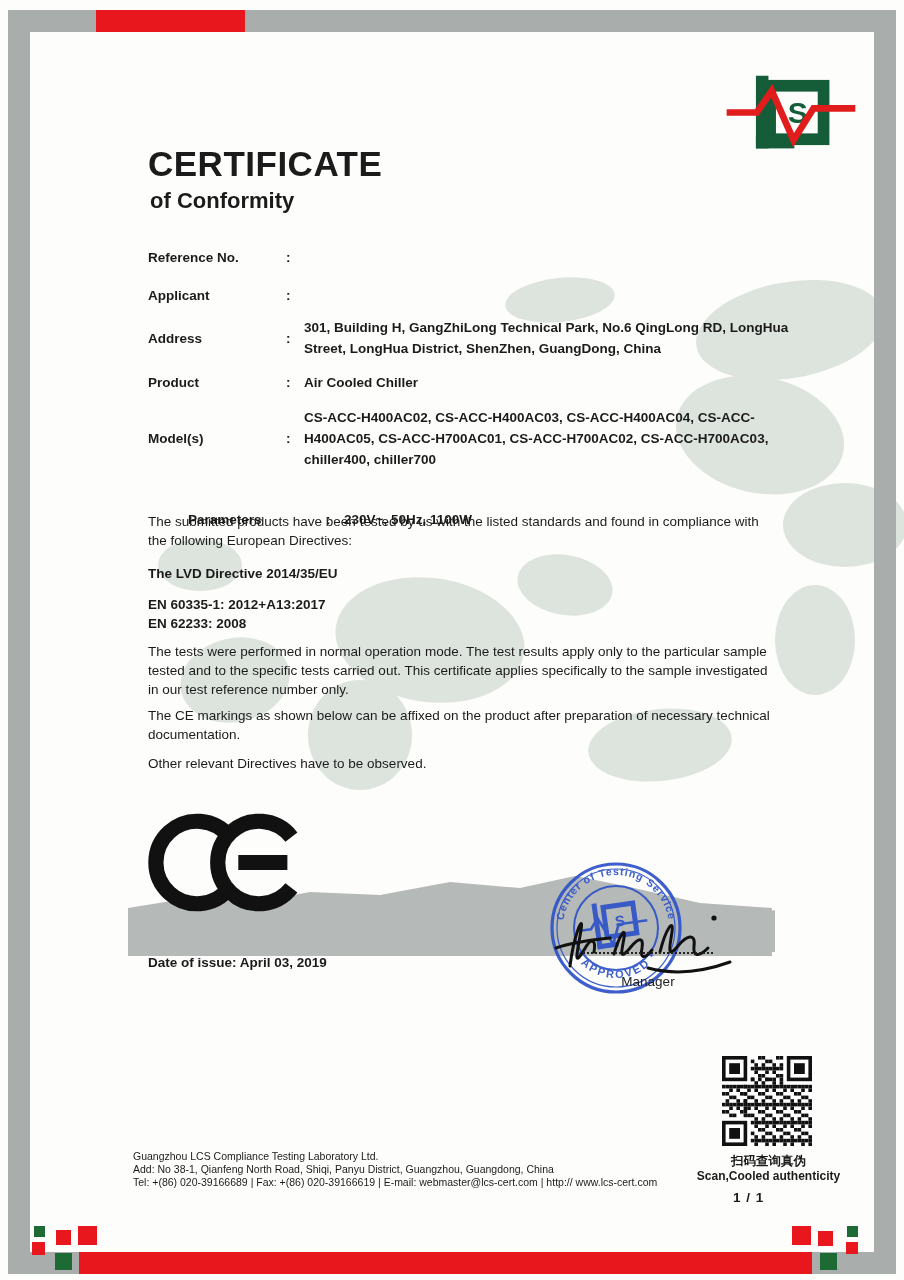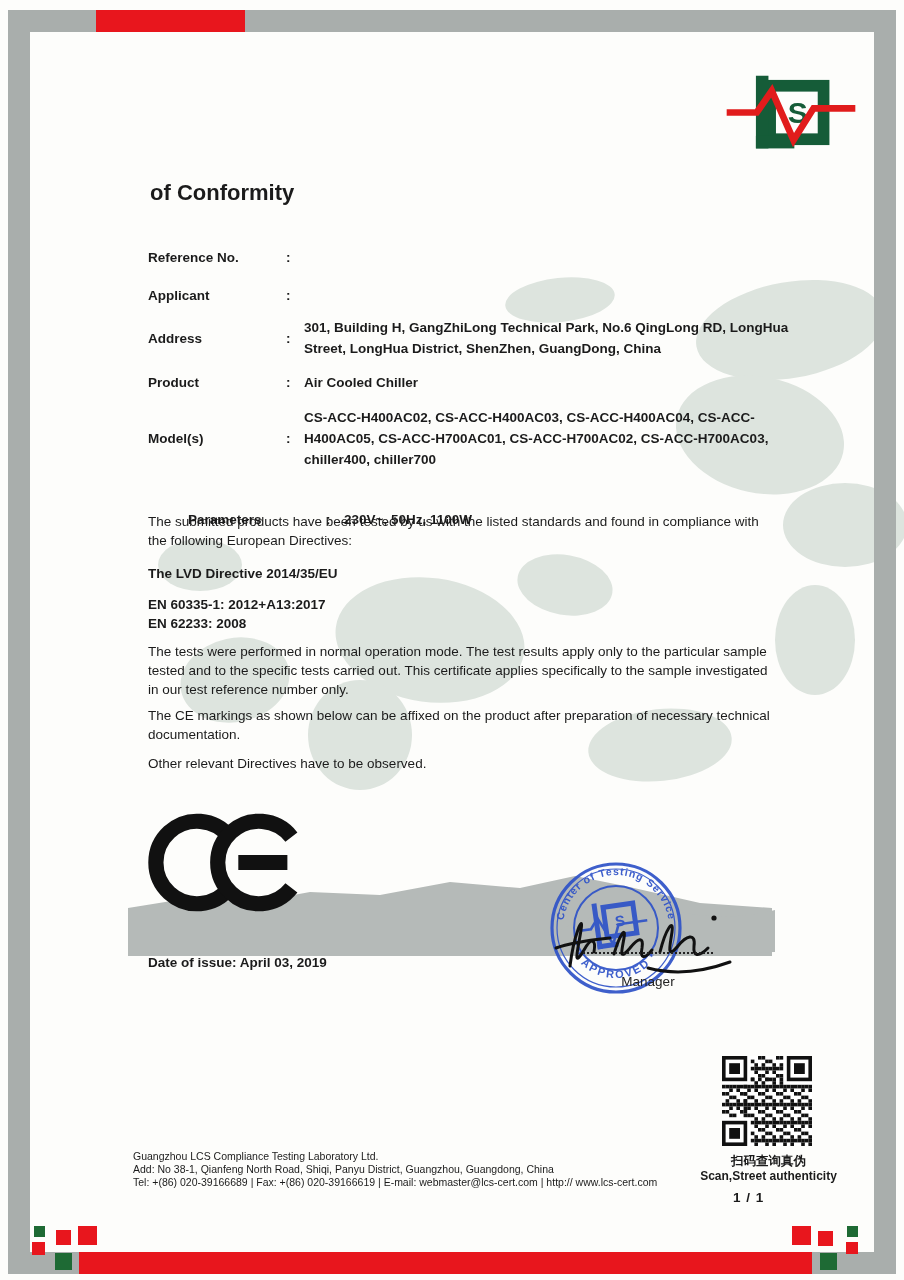--- a/index.html
+++ b/index.html
@@ -20,21 +20,21 @@
   .bar-br{left:812px;top:1252px;width:84px;height:22px;}
   .sq{position:absolute;z-index:5;}
   .sq.red{background:#e8161d;}
   .sq.green{background:#1e6a34;}
   
   .watermark{position:absolute;left:0;top:0;z-index:0;}
   
   .content{position:absolute;inset:0;z-index:1;}
   .logo-svg{position:absolute;left:720px;top:64px;}
   .title{position:absolute;left:148px;top:144px;font-size:35px;font-weight:bold;letter-spacing:.5px;}
-  .subtitle{position:absolute;left:150px;top:180px;font-size:22px;font-weight:bold;}
+  .subtitle{position:absolute;left:150px;top:188px;font-size:22px;font-weight:bold;}
   .field-row{position:absolute;left:148px;display:flex;font-size:13.5px;font-weight:bold;line-height:21px;align-items:center;}
   .field-label{width:138px;}
   .field-sep{width:18px;}
   .field-value{width:500px;}
   .para{position:absolute;left:148px;width:625px;font-size:13.5px;line-height:19px;}
   .para.bold{font-weight:bold;}
   .ce-svg{position:absolute;left:148px;top:812px;}
   .date-line{position:absolute;left:148px;top:955px;font-size:13.5px;font-weight:bold;}
   .stamp-svg{position:absolute;left:546px;top:858px;z-index:2;opacity:.92;}
   .sig-svg{position:absolute;left:548px;top:888px;z-index:3;}
@@ -94,20 +94,21 @@
 <div class="content">
 
   <svg class="logo-svg" width="142" height="102" viewBox="0 0 170 120">
     <rect x="60" y="25" width="64" height="64" fill="none" stroke="#155c38" stroke-width="14"></rect>
     <rect x="43" y="13" width="15" height="87" fill="#155c38"></rect>
     <rect x="43" y="85" width="46" height="15" fill="#155c38"></rect>
     <text x="93" y="70" font-size="36" font-weight="bold" fill="#155c38" text-anchor="middle">S</text>
     <polyline points="8,57 44,57 62,31 88,90 112,52 162,52" fill="none" stroke="#e11c1c" stroke-width="8"></polyline>
   </svg>
 
+  <div class="title">CERTIFICATE</div>
   <div class="subtitle">of Conformity</div>
 
   <div class="field-row" style="top:247px;">
     <div class="field-label">Reference No.</div>
     <div class="field-sep">:</div>
   </div>
   <div class="field-row" style="top:285px;">
     <div class="field-label">Applicant</div>
     <div class="field-sep">:</div>
   </div>
@@ -433,20 +434,20 @@
       <rect x="3.6" y="3.6" width="18" height="18" fill="#fff"></rect>
       <rect x="7.2" y="7.2" width="10.8" height="10.8" fill="#111"></rect>
       <rect x="64.8" y="0" width="25.2" height="25.2" fill="#111"></rect>
       <rect x="68.4" y="3.6" width="18" height="18" fill="#fff"></rect>
       <rect x="72" y="7.2" width="10.8" height="10.8" fill="#111"></rect>
       <rect x="0" y="64.8" width="25.2" height="25.2" fill="#111"></rect>
       <rect x="3.6" y="68.4" width="18" height="18" fill="#fff"></rect>
       <rect x="7.2" y="72" width="10.8" height="10.8" fill="#111"></rect>
     </svg>
   <div class="qr-cap zh">扫码查询真伪</div>
-  <div class="qr-cap en">Scan,Street authenticity</div>
+  <div class="qr-cap en">Scan,Cooled authenticity</div>
 
   <div class="footer-line f1">Guangzhou LCS Compliance Testing Laboratory Ltd.</div>
   <div class="footer-line f2">Add: No 38-1, Qianfeng North Road, Shiqi, Panyu District, Guangzhou, Guangdong, China</div>
   <div class="footer-line f3">Tel: +(86) 020-39166689  |  Fax: +(86) 020-39166619  |  E-mail: webmaster@lcs-cert.com  |  http:// www.lcs-cert.com</div>
   <div class="page-num">1 / 1</div>
 
 </div>
 
 </body></html>

